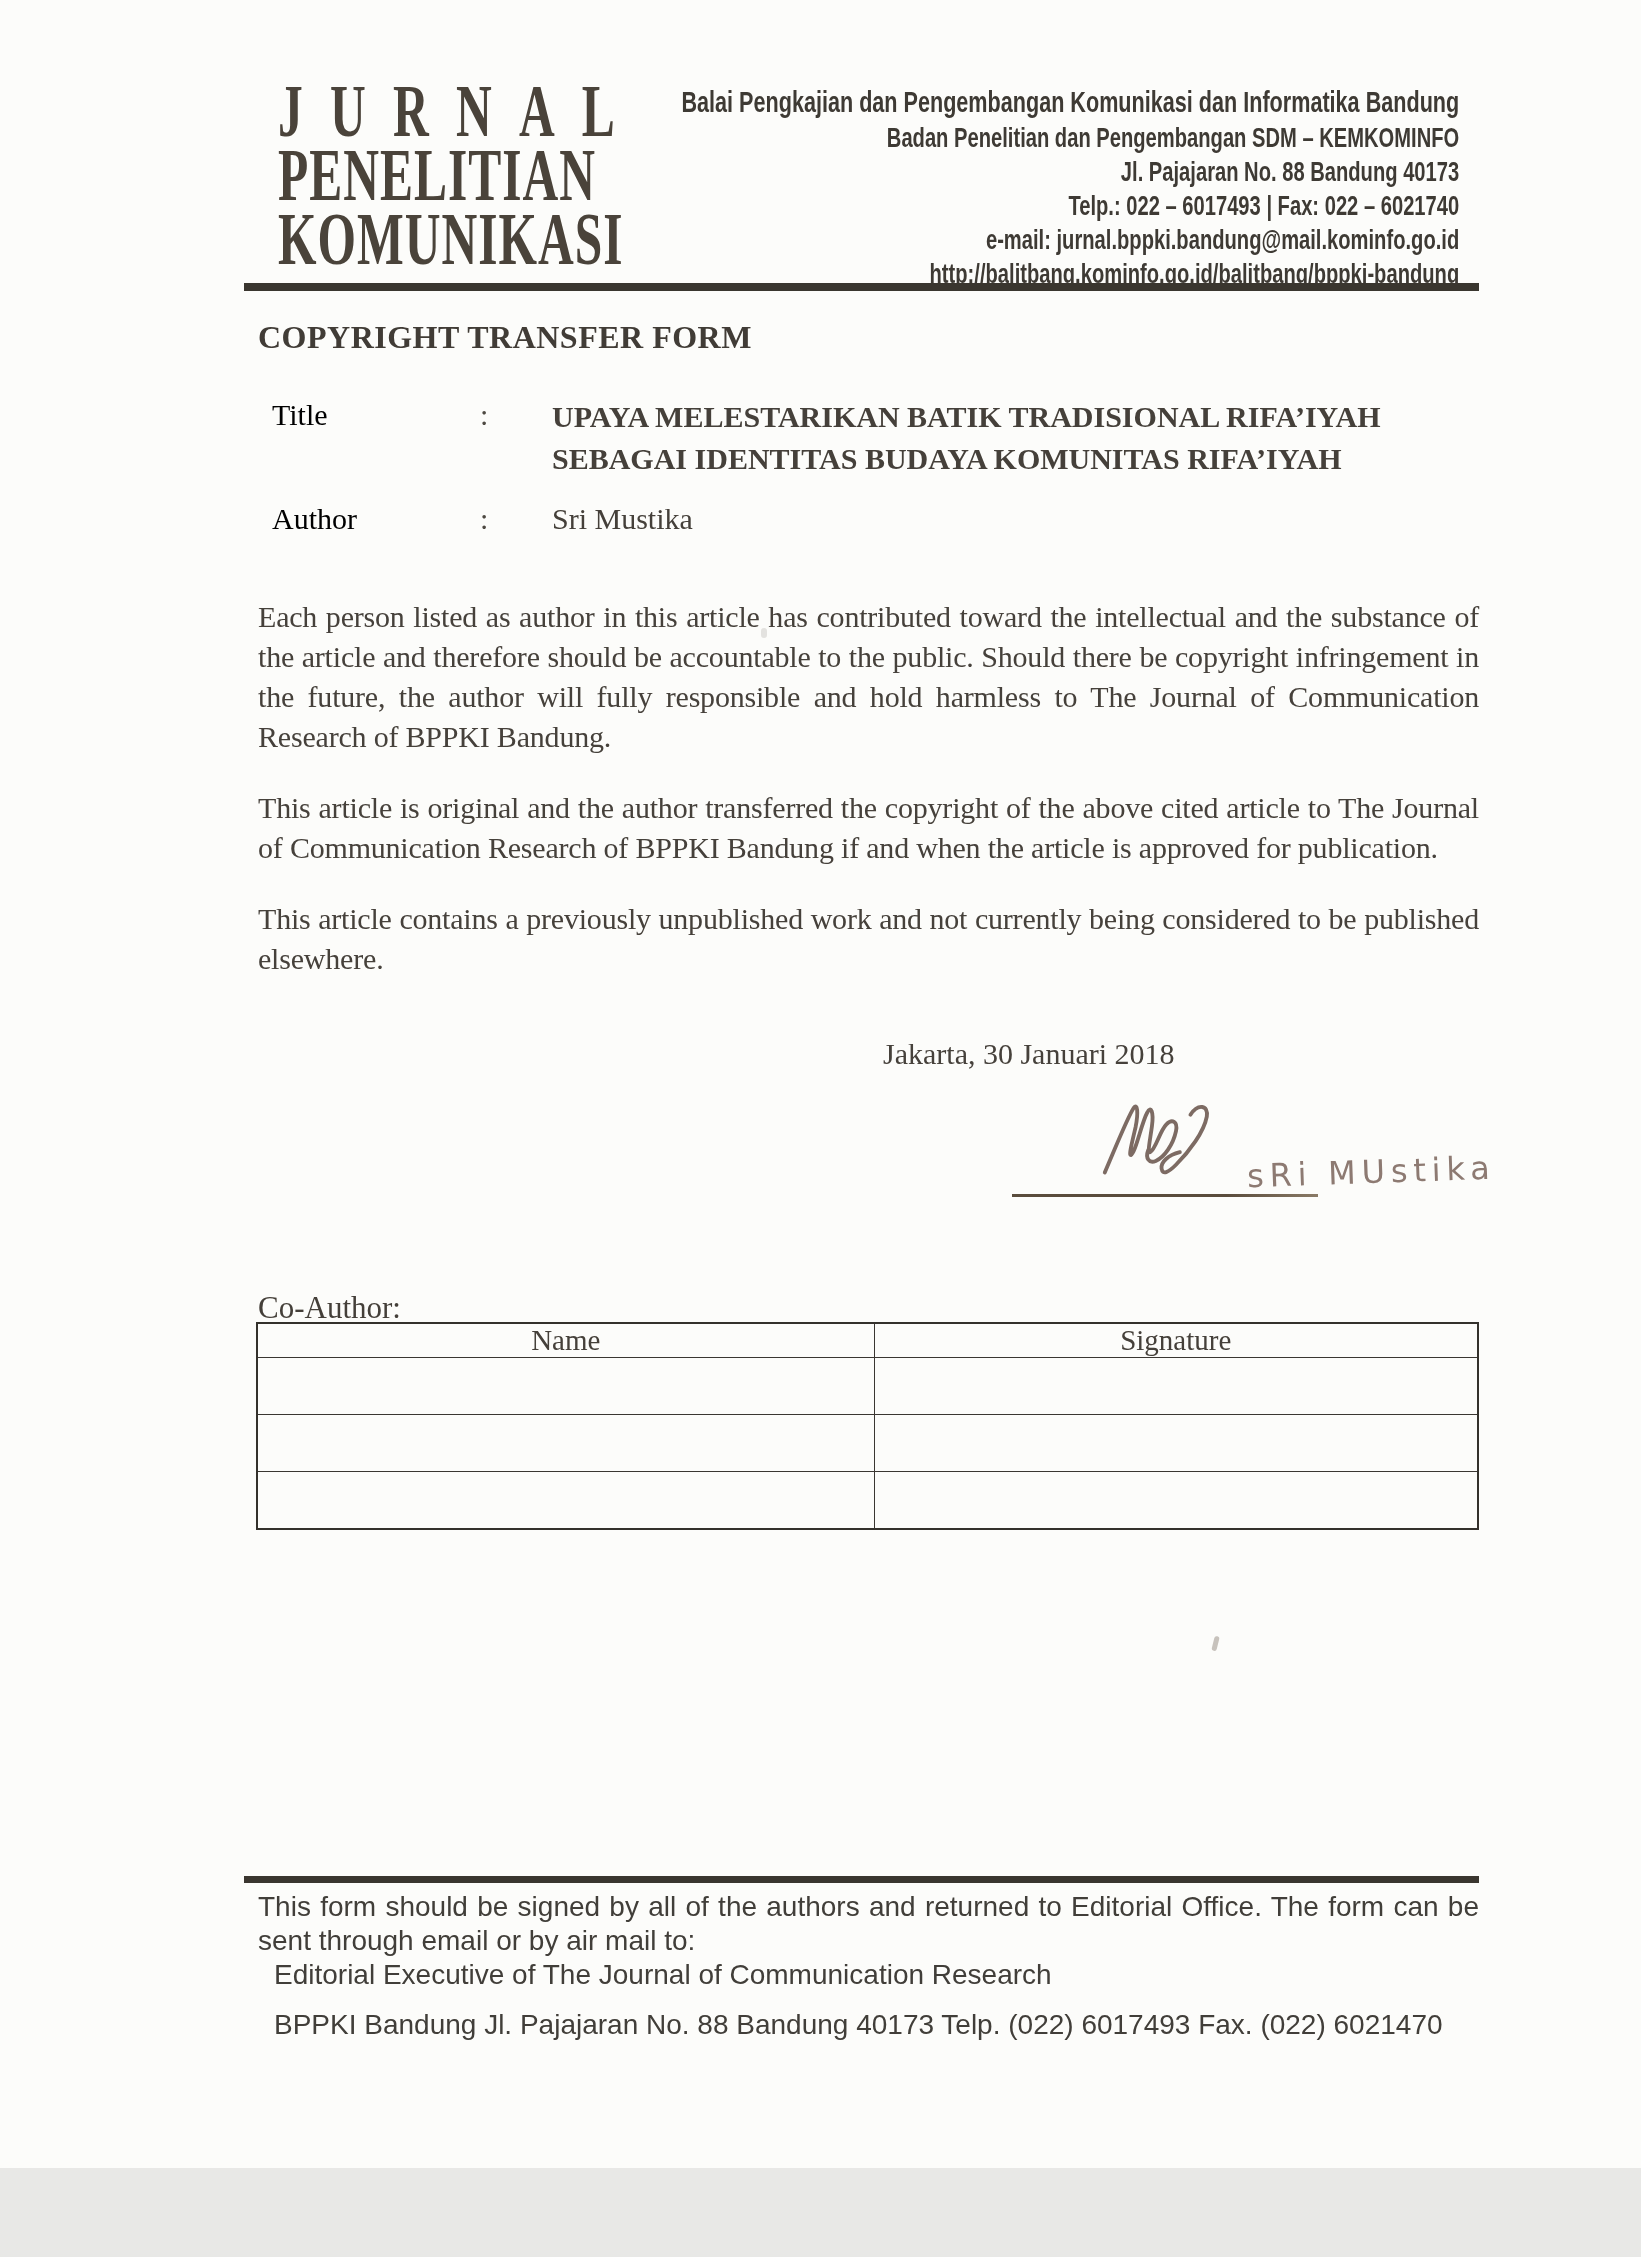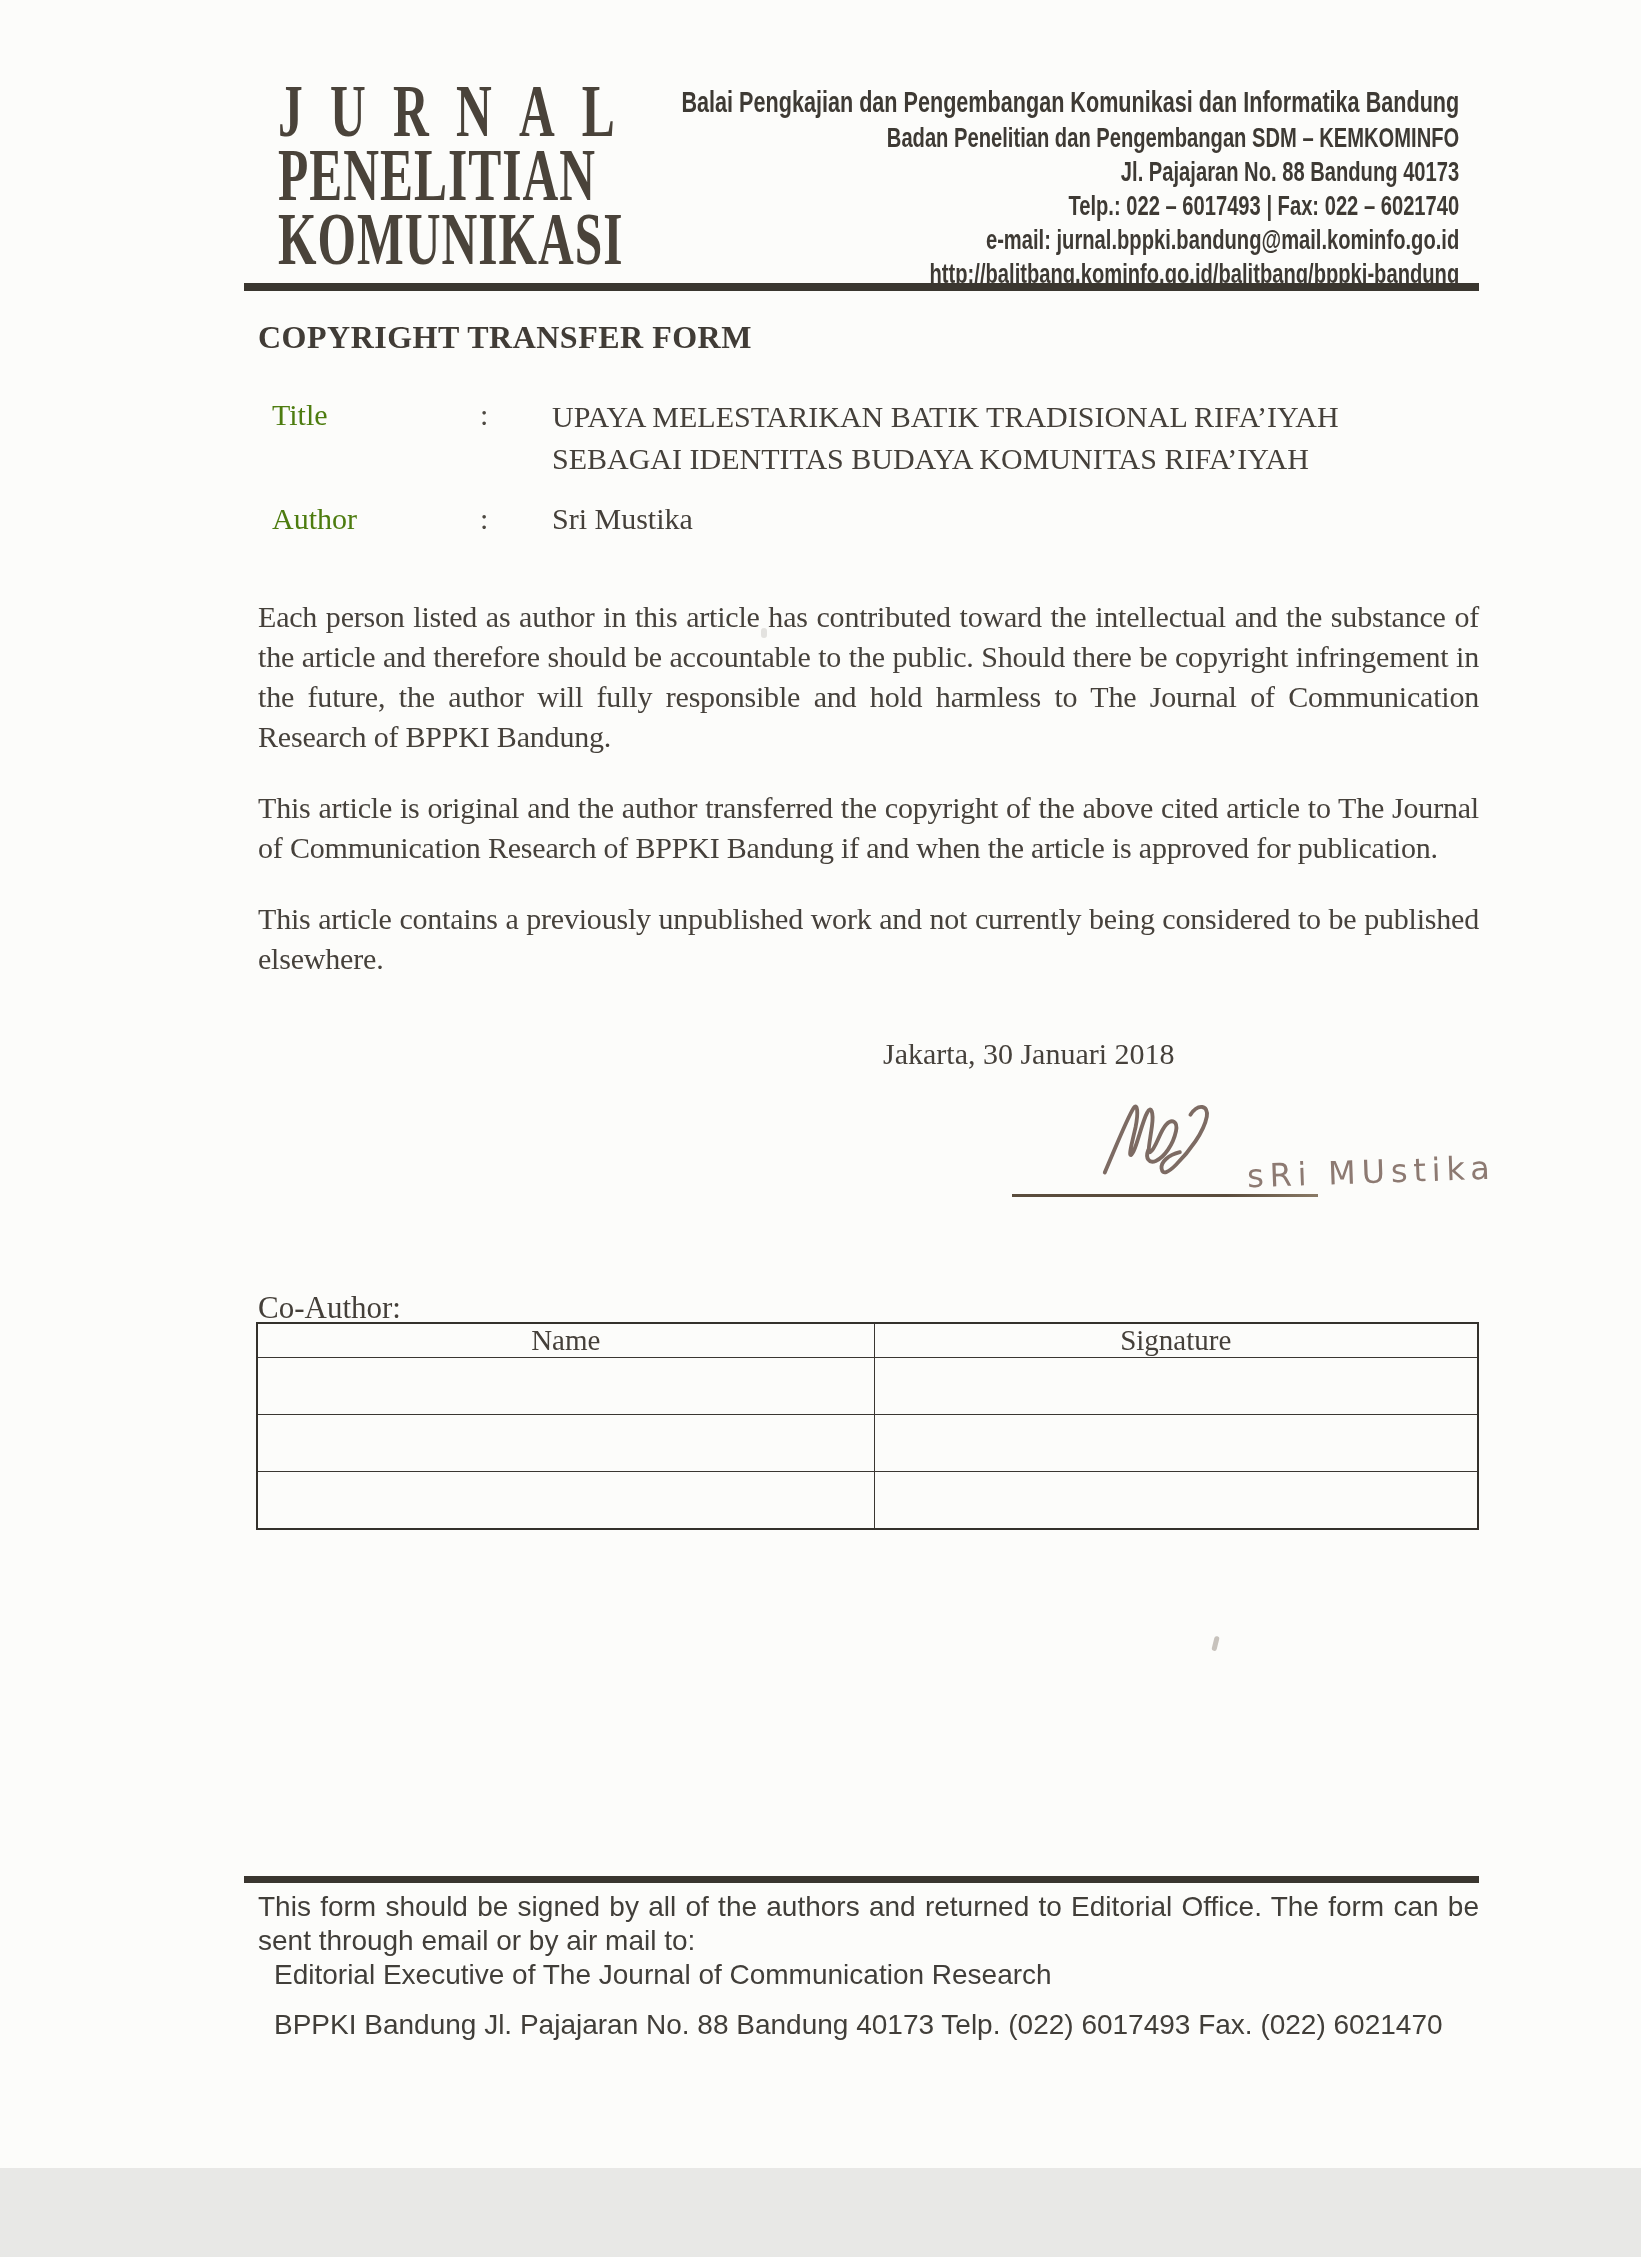--- a/index.html
+++ b/index.html
@@ -28,26 +28,26 @@
 
   .rule{position:absolute;background:#3a362f;}
   .rule.header-rule{left:244px;top:283px;width:1235px;height:7.7px;}
   .rule.footer-rule{left:244px;top:1876px;width:1235px;height:6.8px;}
 
   
   .heading{
     position:absolute;left:258px;top:319px;
     font-size:32px;font-weight:700;letter-spacing:0.5px;color:#413c36;
   }
-  .field-label{position:absolute;font-size:30px;color:#4d7c0f;}
+  .field-label{position:absolute;font-size:30px;color:#000000;}
   .field-sep{position:absolute;font-size:30px;color:#4d4841;}
   .field-value{position:absolute;font-size:30px;color:#45403a;}
   .title-label{left:272px;top:398px;}
   .title-sep{left:480px;top:398px;}
-  .title-value{left:552px;top:396px;font-weight:400;line-height:42px;width:908px;}
+  .title-value{left:552px;top:396px;font-weight:700;line-height:42px;width:908px;}
   .author-label{left:272px;top:502px;}
   .author-sep{left:480px;top:502px;}
   .author-value{left:552px;top:502px;}
 
   .body-text{
     position:absolute;left:258px;top:597px;width:1221px;
     font-size:30px;line-height:40px;letter-spacing:-0.2px;
     text-align:justify;color:#46413b;
   }
   .body-text p{margin:0 0 31px 0;}

